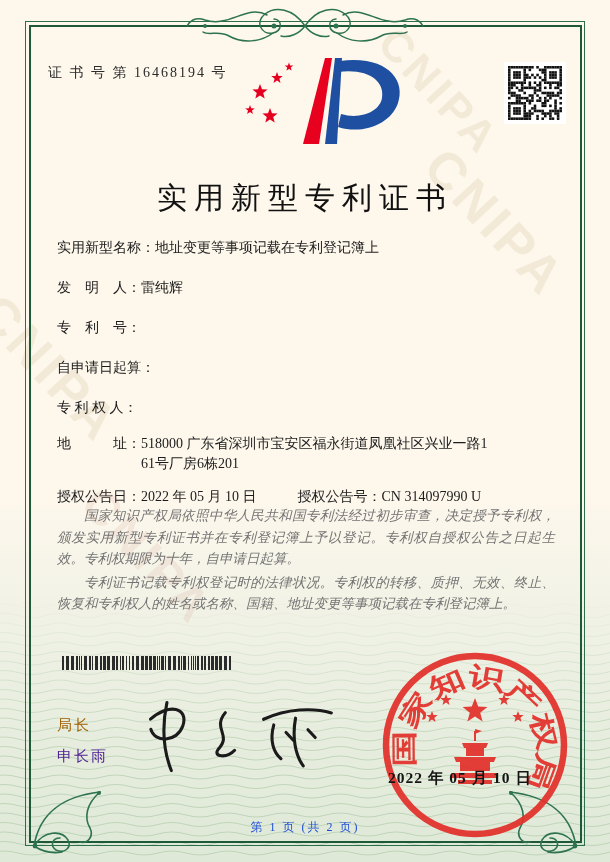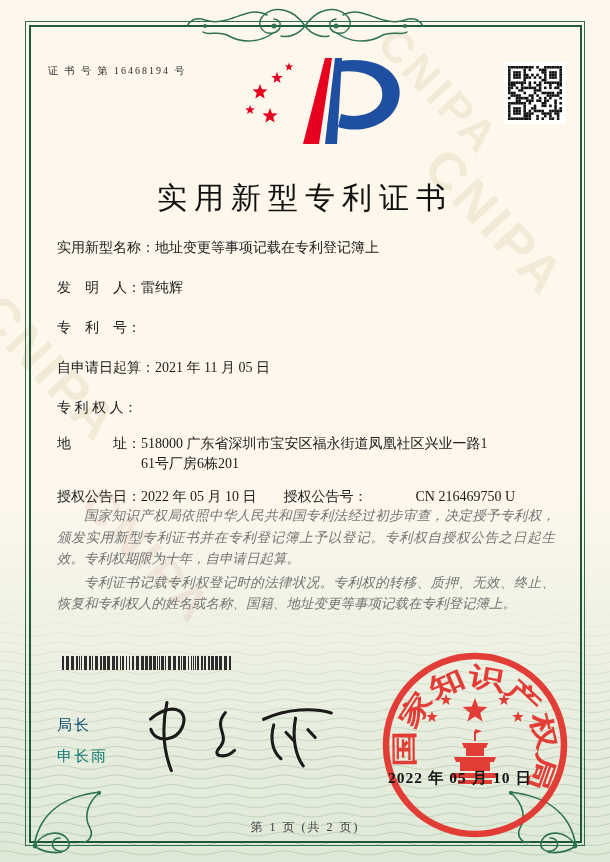--- a/index.html
+++ b/index.html
@@ -21,52 +21,52 @@
   .wm4 { left:64px;  top:528px; font-size:48px; color:rgba(201,131,114,0.13); }
 
   
   .frame-outer { position:absolute; left:25px; top:21px; right:25px; bottom:16px;
     border:1.5px solid #2c6e4b; z-index:1; pointer-events:none; }
   .frame-inner { position:absolute; inset:2.5px; border:2.5px solid #1e5a39; }
   .ornament-top { position:absolute; left:185px; top:2px; z-index:2; }
   .ornament-bl  { position:absolute; left:26px;  top:788px; z-index:2; }
   .ornament-br  { position:absolute; right:26px; top:788px; z-index:2; transform:scaleX(-1); }
 
-  .cert-no { position:absolute; left:48px; top:64px; z-index:2; font-size:10px;
+  .cert-no { position:absolute; left:48px; top:64px; z-index:2; font-size:14px;
     letter-spacing:2px; color:#2b2b2b; }
   .logo { position:absolute; left:243px; top:54px; z-index:2; }
   .qr { position:absolute; left:504px; top:62px; z-index:2; background:#fff; }
 
   .title { position:absolute; left:0; top:150px; width:100%; text-align:center; z-index:2;
     font-size:30px; font-weight:normal; letter-spacing:7px; color:#111;margin-top:28px; }
 
   .fields { position:absolute; left:57px; top:0; right:30px; z-index:2; font-size:14px; color:#1c1c1c; }
   .field-row { position:absolute; left:0; display:flex; line-height:20px;justify-content:space-between; }
   .field-label { flex:0 0 auto; white-space:pre; }
   .field-value { white-space:pre; }
   .addr-lines { width:392px; }
   .r0{top:238px}.r1{top:278px}.r2{top:318px}.r3{top:358px}.r4{top:398px}.r5{top:434px}.r6{top:487px}
-  .pair2 { margin-left:27px; display:flex;gap:48px; }
+  .pair2 { margin-left:41px; display:flex; }
 
   .paragraphs { position:absolute; left:57px; right:55px; top:505px; z-index:2;
     font-size:13.5px; line-height:21.5px; font-style:italic; color:#737373; text-align:justify; }
   .paragraphs p { text-indent:2em; margin-bottom:2px; }
 
   .barcode { position:absolute; left:62px; top:656px; z-index:2; }
 
-  .director-title { position:absolute; left:57px; top:716px; z-index:2; font-size:15px; letter-spacing:2px; color:#0c4a6e; }
-  .director-name  { position:absolute; left:57px; top:747px; z-index:2; font-size:15px; letter-spacing:2px; color:#0f766e; }
+  .director-title { position:absolute; left:57px; top:716px; z-index:2; font-size:15px; letter-spacing:2px; color:#a16207; }
+  .director-name  { position:absolute; left:57px; top:747px; z-index:2; font-size:15px; letter-spacing:2px; color:#4c1d95; }
   .signature { position:absolute; left:138px; top:686px; z-index:2; transform:rotate(-2deg); }
 
   .seal { position:absolute; left:368px; top:645px; z-index:3; opacity:0.93; }
   .seal-date { position:absolute; left:388px; top:768px; z-index:4; font-size:15.5px;
     font-weight:bold; letter-spacing:1px; color:#141414; }
 
   .footer { position:absolute; left:0; top:819px; width:100%; text-align:center; z-index:2;
-    font-size:12px; color:#404040; letter-spacing:2px; }
+    font-size:12px; color:#1d4ed8; letter-spacing:2px; }
 </style>
 </head>
 <body>
 
 <div class="page">
 
   <div class="bg-tint"></div>
   <svg id="waves" class="waves" viewBox="0 0 610 262">
       <path d="M-10 6 q14 -4 28 0 t 28 0 t 28 0 t 28 0 t 28 0 t 28 0 t 28 0 t 28 0 t 28 0 t 28 0 t 28 0 t 28 0 t 28 0 t 28 0 t 28 0 t 28 0 t 28 0 t 28 0 t 28 0 t 28 0 t 28 0 t 28 0 t 28 0 t 28 0" fill="none" stroke="#a8c6a2" stroke-width="1" opacity="0.06"></path>
       <path d="M-10 15.5 q14 -4 28 0 t 28 0 t 28 0 t 28 0 t 28 0 t 28 0 t 28 0 t 28 0 t 28 0 t 28 0 t 28 0 t 28 0 t 28 0 t 28 0 t 28 0 t 28 0 t 28 0 t 28 0 t 28 0 t 28 0 t 28 0 t 28 0 t 28 0 t 28 0" fill="none" stroke="#a8c6a2" stroke-width="1" opacity="0.10"></path>
@@ -416,38 +416,37 @@
     </div>
     <div class="field-row r1">
       <span class="field-label">发　明　人：</span>
       <span class="field-value">雷纯辉</span>
     </div>
     <div class="field-row r2">
       <span class="field-label">专　利　号：</span>
     </div>
     <div class="field-row r3">
       <span class="field-label">自申请日起算：</span>
-      <span class="field-value">2021 年 11 月 05 日</span>
     </div>
     <div class="field-row r4">
       <span class="field-label">专 利 权 人：</span>
     </div>
     <div class="field-row r5">
       <span class="field-label">地　　　址：</span>
       <span class="addr-lines">
         <span style="display:block">518000 广东省深圳市宝安区福永街道凤凰社区兴业一路1</span>
         <span style="display:block">61号厂房6栋201</span>
       </span>
     </div>
     <div class="field-row r6">
       <span class="field-label">授权公告日：</span>
       <span class="field-value">2022 年 05 月 10 日</span>
       <span class="pair2">
         <span class="field-label">授权公告号：</span>
-        <span class="field-value">CN 216469750 U</span>
+        <span class="field-value">CN 314097990 U</span>
       </span>
     </div>
   </div>
 
   <div class="paragraphs">
     <p>国家知识产权局依照中华人民共和国专利法经过初步审查，决定授予专利权，颁发实用新型专利证书并在专利登记簿上予以登记。专利权自授权公告之日起生效。专利权期限为十年，自申请日起算。</p>
     <p>专利证书记载专利权登记时的法律状况。专利权的转移、质押、无效、终止、恢复和专利权人的姓名或名称、国籍、地址变更等事项记载在专利登记簿上。</p>
   </div>
 
   <svg id="barcode" class="barcode" width="172" height="14" viewBox="0 0 172 14">

